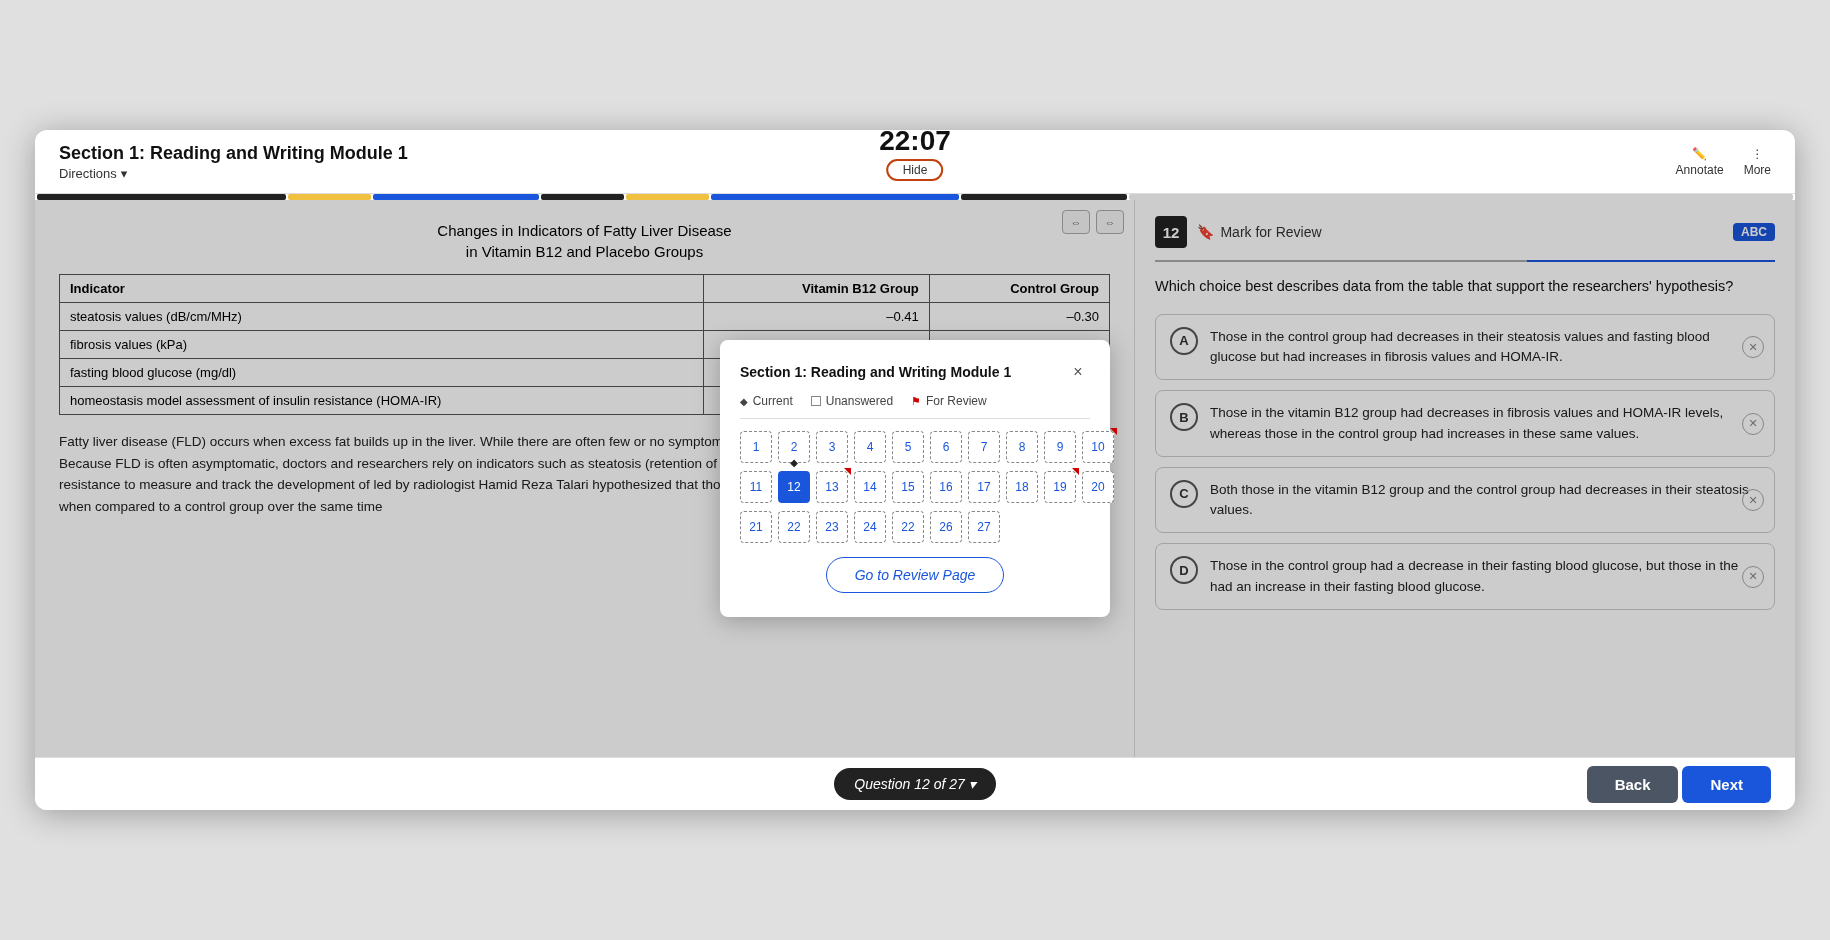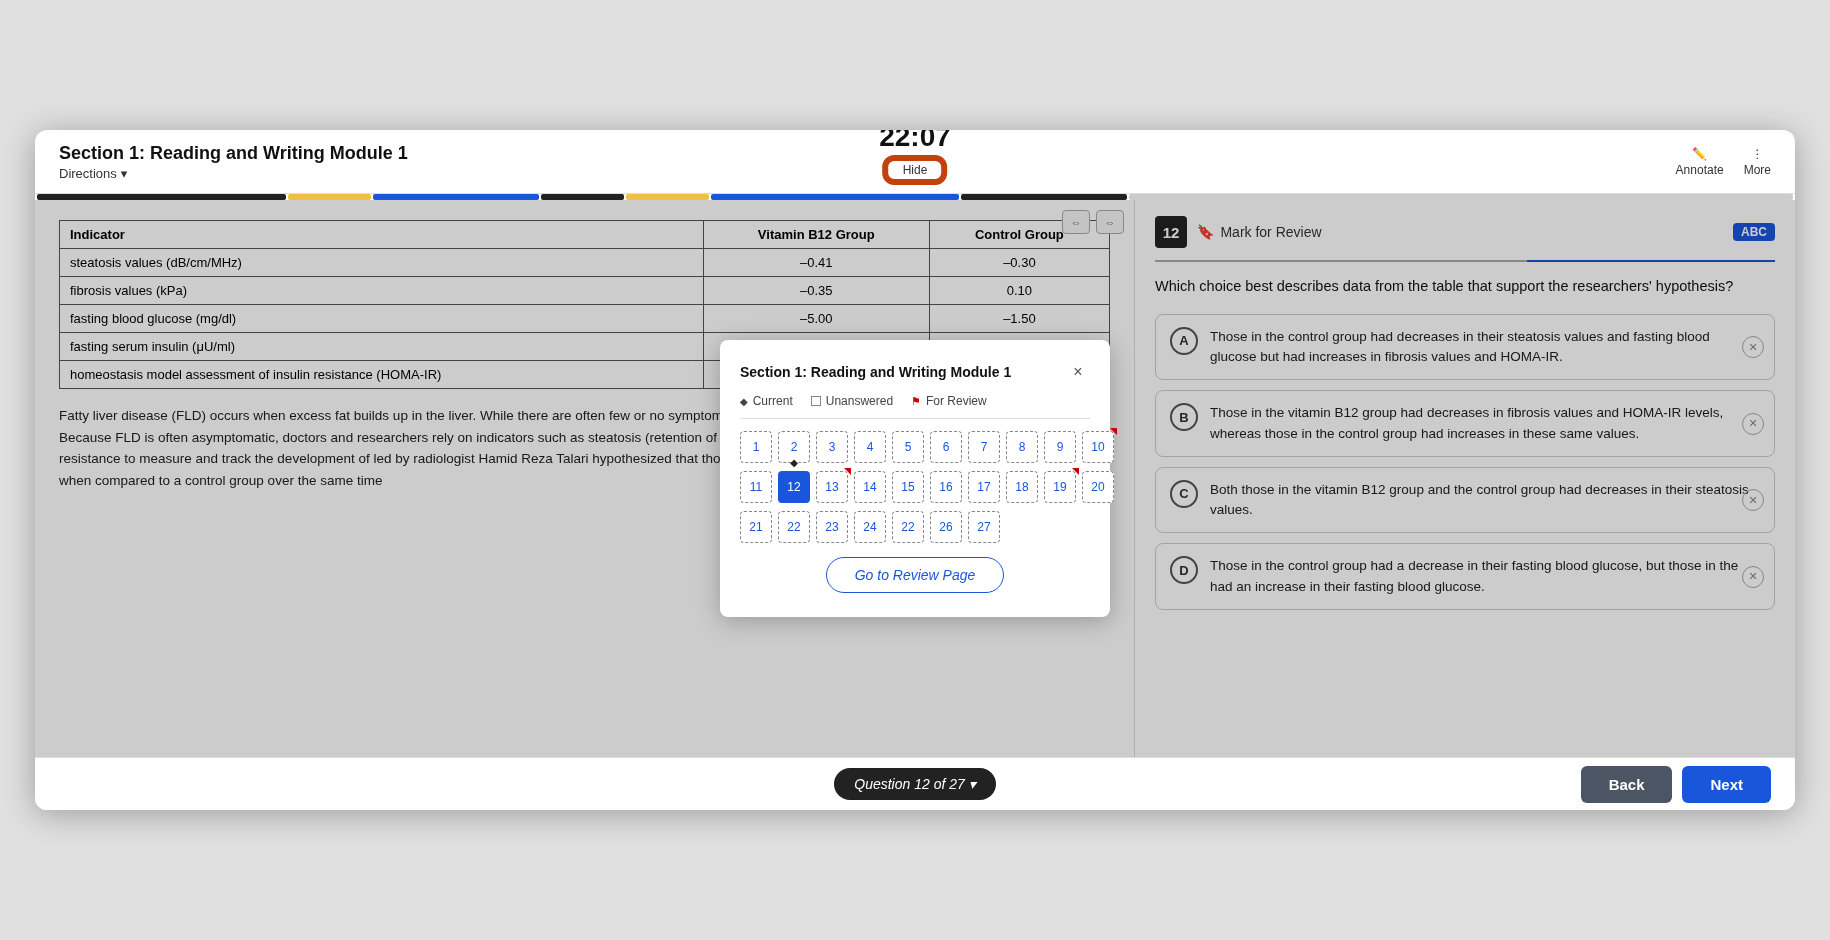--- a/index.html
+++ b/index.html
@@ -59,21 +59,21 @@
     }
     .timer {
       font-size: 28px;
       font-weight: 600;
       color: #111;
     }
     .hide-btn {
       display: block;
       margin: 17px auto;
       margin-top: 2px;
-      border: 6px solid #c2410c;
+      border: 2px solid #c2410c;
       border-radius: 12px;
       padding: 2px 14px;
       font-size: 12px;
       cursor: pointer;
       background: none;
       color: #333;
     }
     .header-right {
       margin-left: auto;
       display: flex;
@@ -124,21 +124,21 @@
       line-height: 1.4;
     }
     table.data-table {
       width: 100%;
       border-collapse: collapse;
       font-size: 13px;
     }
     table.data-table th, table.data-table td {
       border: 1px solid #555;
       padding: 6px 10px;
-      text-align: center;
+      text-align: right;
     }
     table.data-table th:first-child, table.data-table td:first-child {
       text-align: left;
     }
     .passage-text {
       margin-top: 16px;
       font-size: 13.5px;
       line-height: 1.6;
       color: #222;
     }
@@ -285,21 +285,21 @@
       cursor: pointer;
       display: flex;
       align-items: center;
       gap: 6px;
       font-style: italic;
     }
     .nav-buttons {
       position: absolute;
       right: 24px;
       display: flex;
-      gap: 10px;
+      gap: 4px;
     }
     .back-btn, .next-btn {
       padding: 10px 28px;
       border-radius: 6px;
       font-size: 15px;
       font-weight: 600;
       cursor: pointer;
       border: none;
     }
     .back-btn {
@@ -473,20 +473,24 @@
     <div class="progress-segment seg-gray" style="flex:8"></div>
   </div>
 
   <div class="main-content">
 
     <div class="left-panel">
       <div class="panel-controls">
         <button class="panel-ctrl-btn">⇔</button>
         <button class="panel-ctrl-btn">⇔</button>
       </div>
+      <p class="table-title">
+        <span>Changes in Indicators of Fatty Liver Disease</span><br>
+        <span>in Vitamin B12 and Placebo Groups</span>
+      </p>
       <table class="data-table">
         <thead>
           <tr>
             <th>Indicator</th>
             <th>Vitamin B12 Group</th>
             <th>Control Group</th>
           </tr>
         </thead>
         <tbody id="table-body">
             <tr>
@@ -496,25 +500,20 @@
             </tr>
             <tr>
               <td>fibrosis values (kPa)</td>
               <td>–0.35</td>
               <td>0.10</td>
             </tr>
             <tr>
               <td>fasting blood glucose (mg/dl)</td>
               <td>–5.00</td>
               <td>–1.50</td>
-            </tr>
-            <tr>
-              <td>fasting serum insulin (μU/ml)</td>
-              <td>–1.46</td>
-              <td>–0.21</td>
             </tr>
             <tr>
               <td>homeostasis model assessment of insulin resistance (HOMA-IR)</td>
               <td>–0.23</td>
               <td>0.06</td>
             </tr>
           </tbody>
       </table>
       <p class="passage-text">Fatty liver disease (FLD) occurs when excess fat builds up in the liver. While there are often few or no symptoms of FLD, if left untreated, it can lead to cirrhosis or liver cancer. Because FLD is often asymptomatic, doctors and researchers rely on indicators such as steatosis (retention of fat in the liver), fibrosis (s (sugar), serum insulin, and insulin resistance to measure and track the development of led by radiologist Hamid Reza Talari hypothesized that those who take vitamin B12 wo in fibrosis and insulin resistance when compared to a control group over the same time</p>
     </div>

